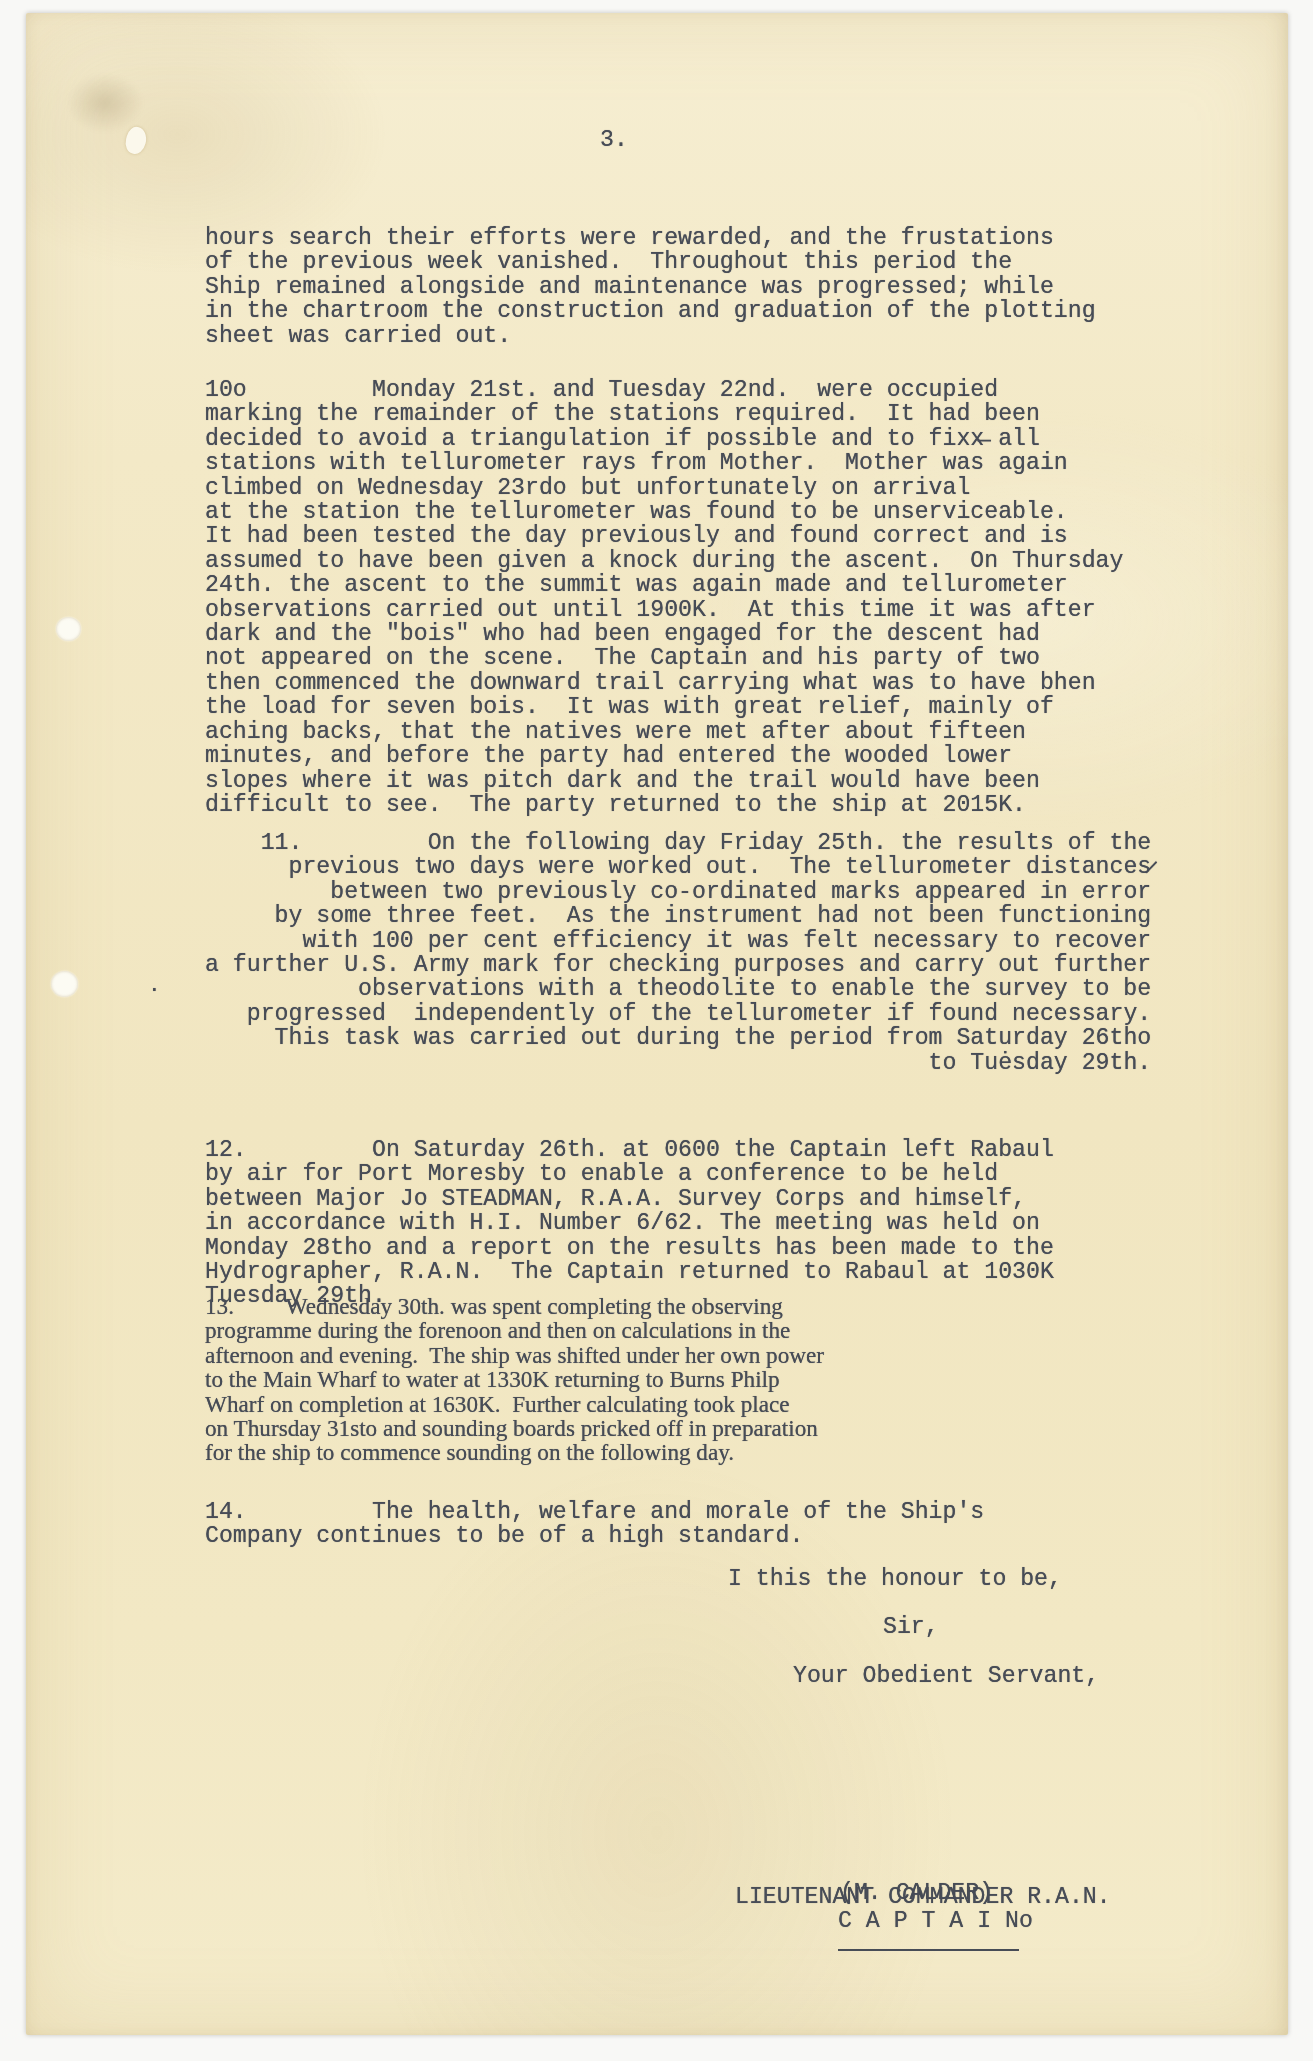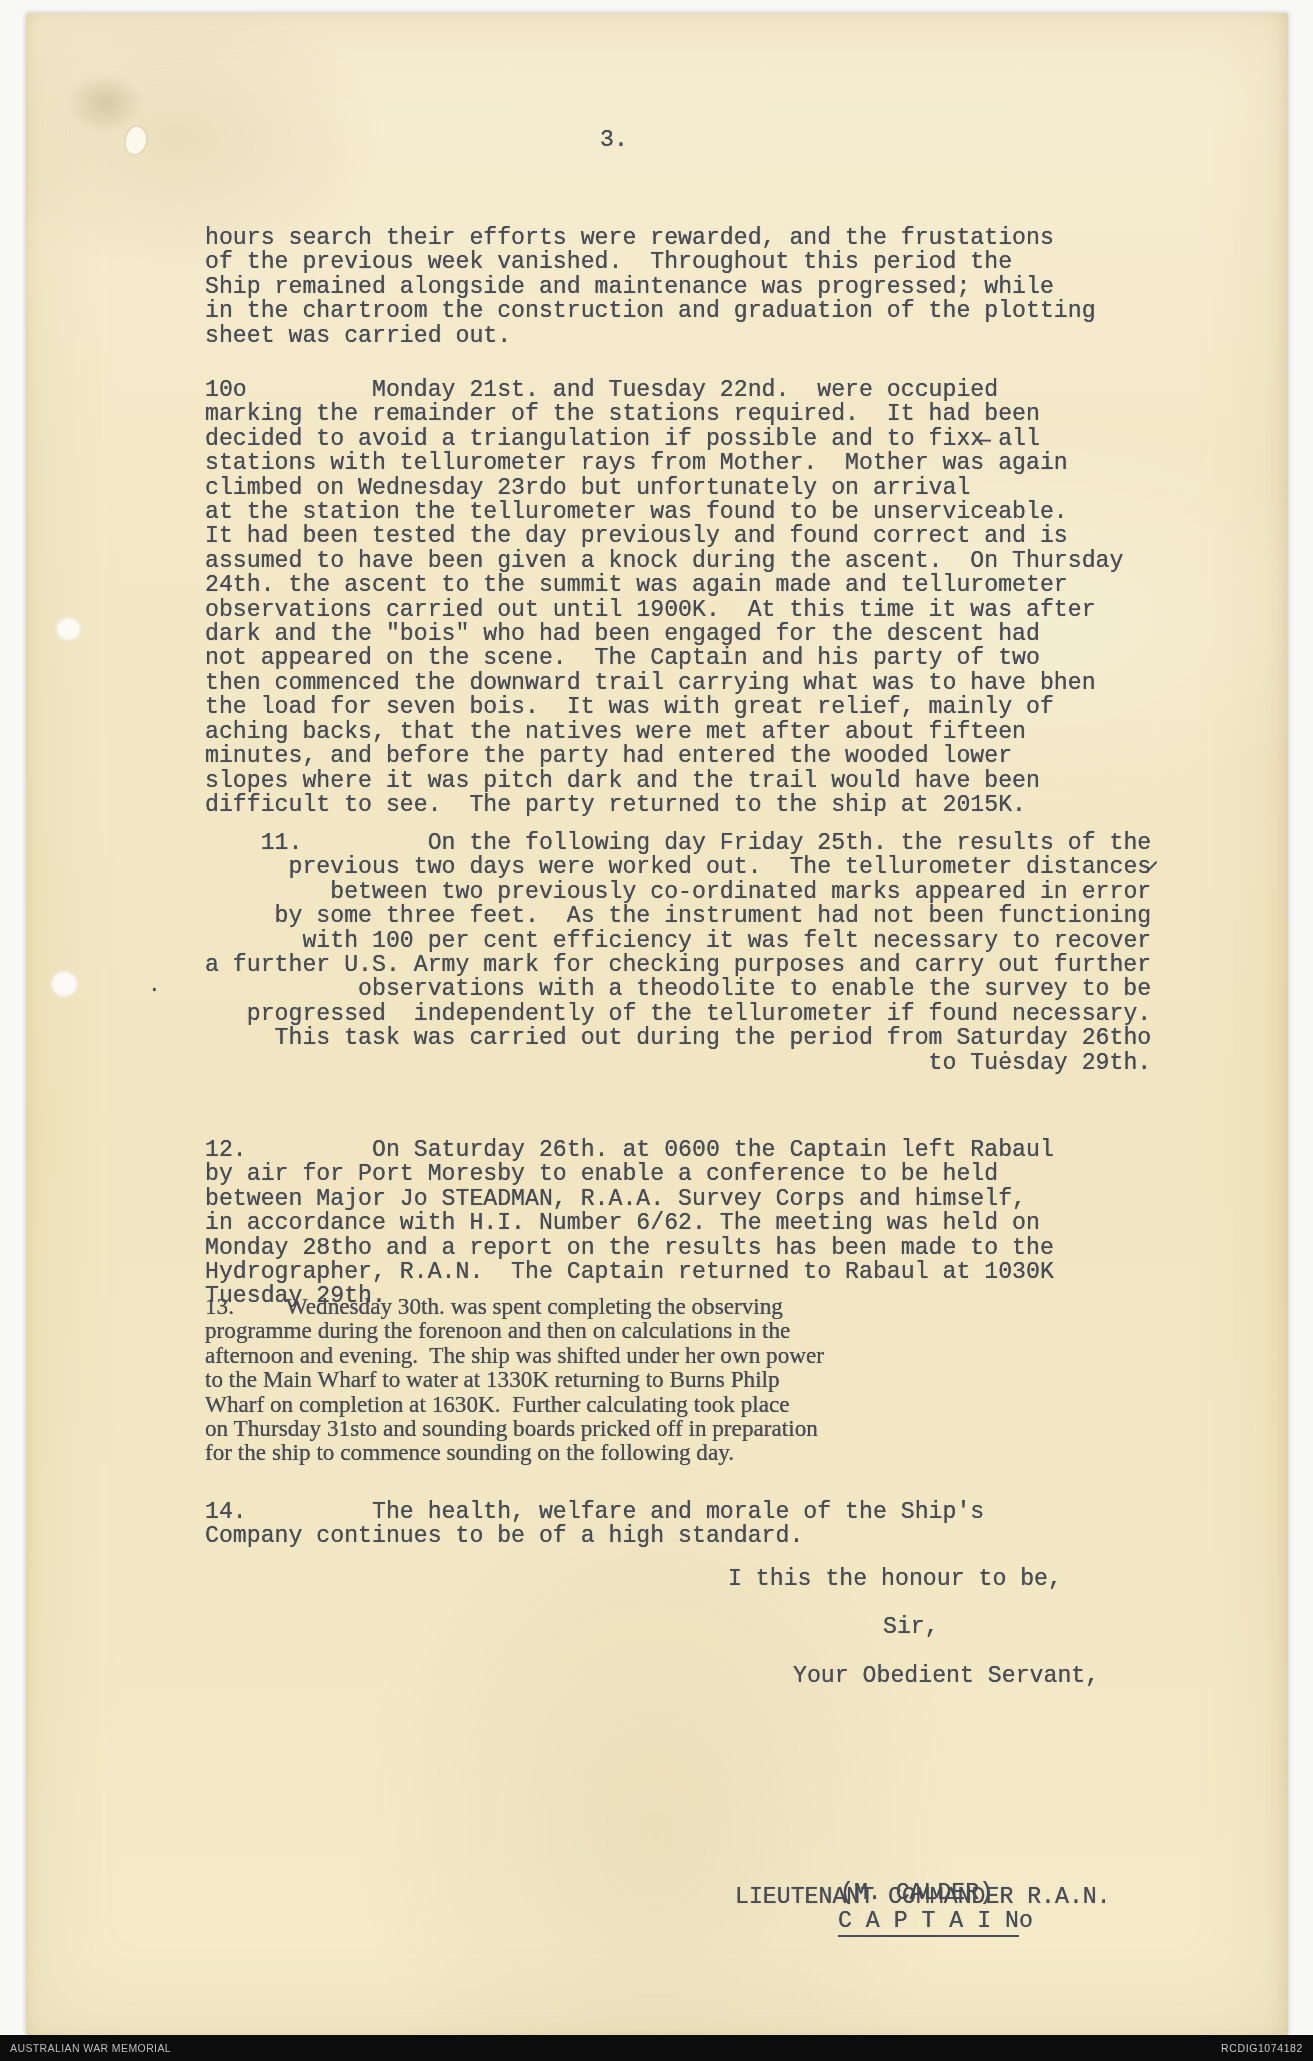--- a/index.html
+++ b/index.html
@@ -27,21 +27,21 @@
   .t-p11{top:831px;text-align:right;}
   .t-p12{top:1098px;margin-top:40px;}
   .t-p13{top:1294px;font-family:Liberation Serif, serif;}
   .t-p14{top:1500px;}
   .t-close1{left:728px;top:1567px;}
   .t-close2{left:883px;top:1615px;}
   .t-close3{left:793px;top:1664px;}
   .t-sig1{left:840px;top:1861px;margin-top:20px;}
   .t-sig2{left:735px;top:1885px;}
   .t-sig3{left:838px;top:1909px;}
-  .u{border-bottom:2.5px solid #474c56;padding-bottom:1px;}
+  .u{border-bottom:2.5px solid #474c56;padding-bottom:15px;}
   .margin-dot{left:148px;top:978px;font-size:21px;}
   .footer{position:absolute;left:0;bottom:0;width:100%;height:26px;background:#0c0c0c;
     display:flex;align-items:center;justify-content:space-between;box-sizing:border-box;padding:0 10px;
     font-family:"Liberation Sans","DejaVu Sans",sans-serif;}
   .footer .flabel{font-size:10.5px;color:#bdbdbd;letter-spacing:.4px;}
   .footer .fid{font-size:10.5px;color:#c9c9c9;letter-spacing:.6px;}
 </style>
 </head>
 <body>
 
@@ -109,18 +109,14 @@
   <pre class="typed margin-dot">·</pre>
 
   <pre class="typed t-close1">I this the honour to be,</pre>
   <pre class="typed t-close2">Sir,</pre>
   <pre class="typed t-close3">Your Obedient Servant,</pre>
 
   <pre class="typed t-sig1">(M. CALDER)</pre>
   <pre class="typed t-sig2">LIEUTENANT COMMANDER R.A.N.</pre>
   <pre class="typed t-sig3"><span class="u">C A P T A I N</span><span>o</span></pre>
 
-  <div class="footer">
-    <span class="flabel">AUSTRALIAN WAR MEMORIAL</span>
-    <span class="fid">RCDIG1074182</span>
-  </div>
 
 </div>
 
 </body></html>

